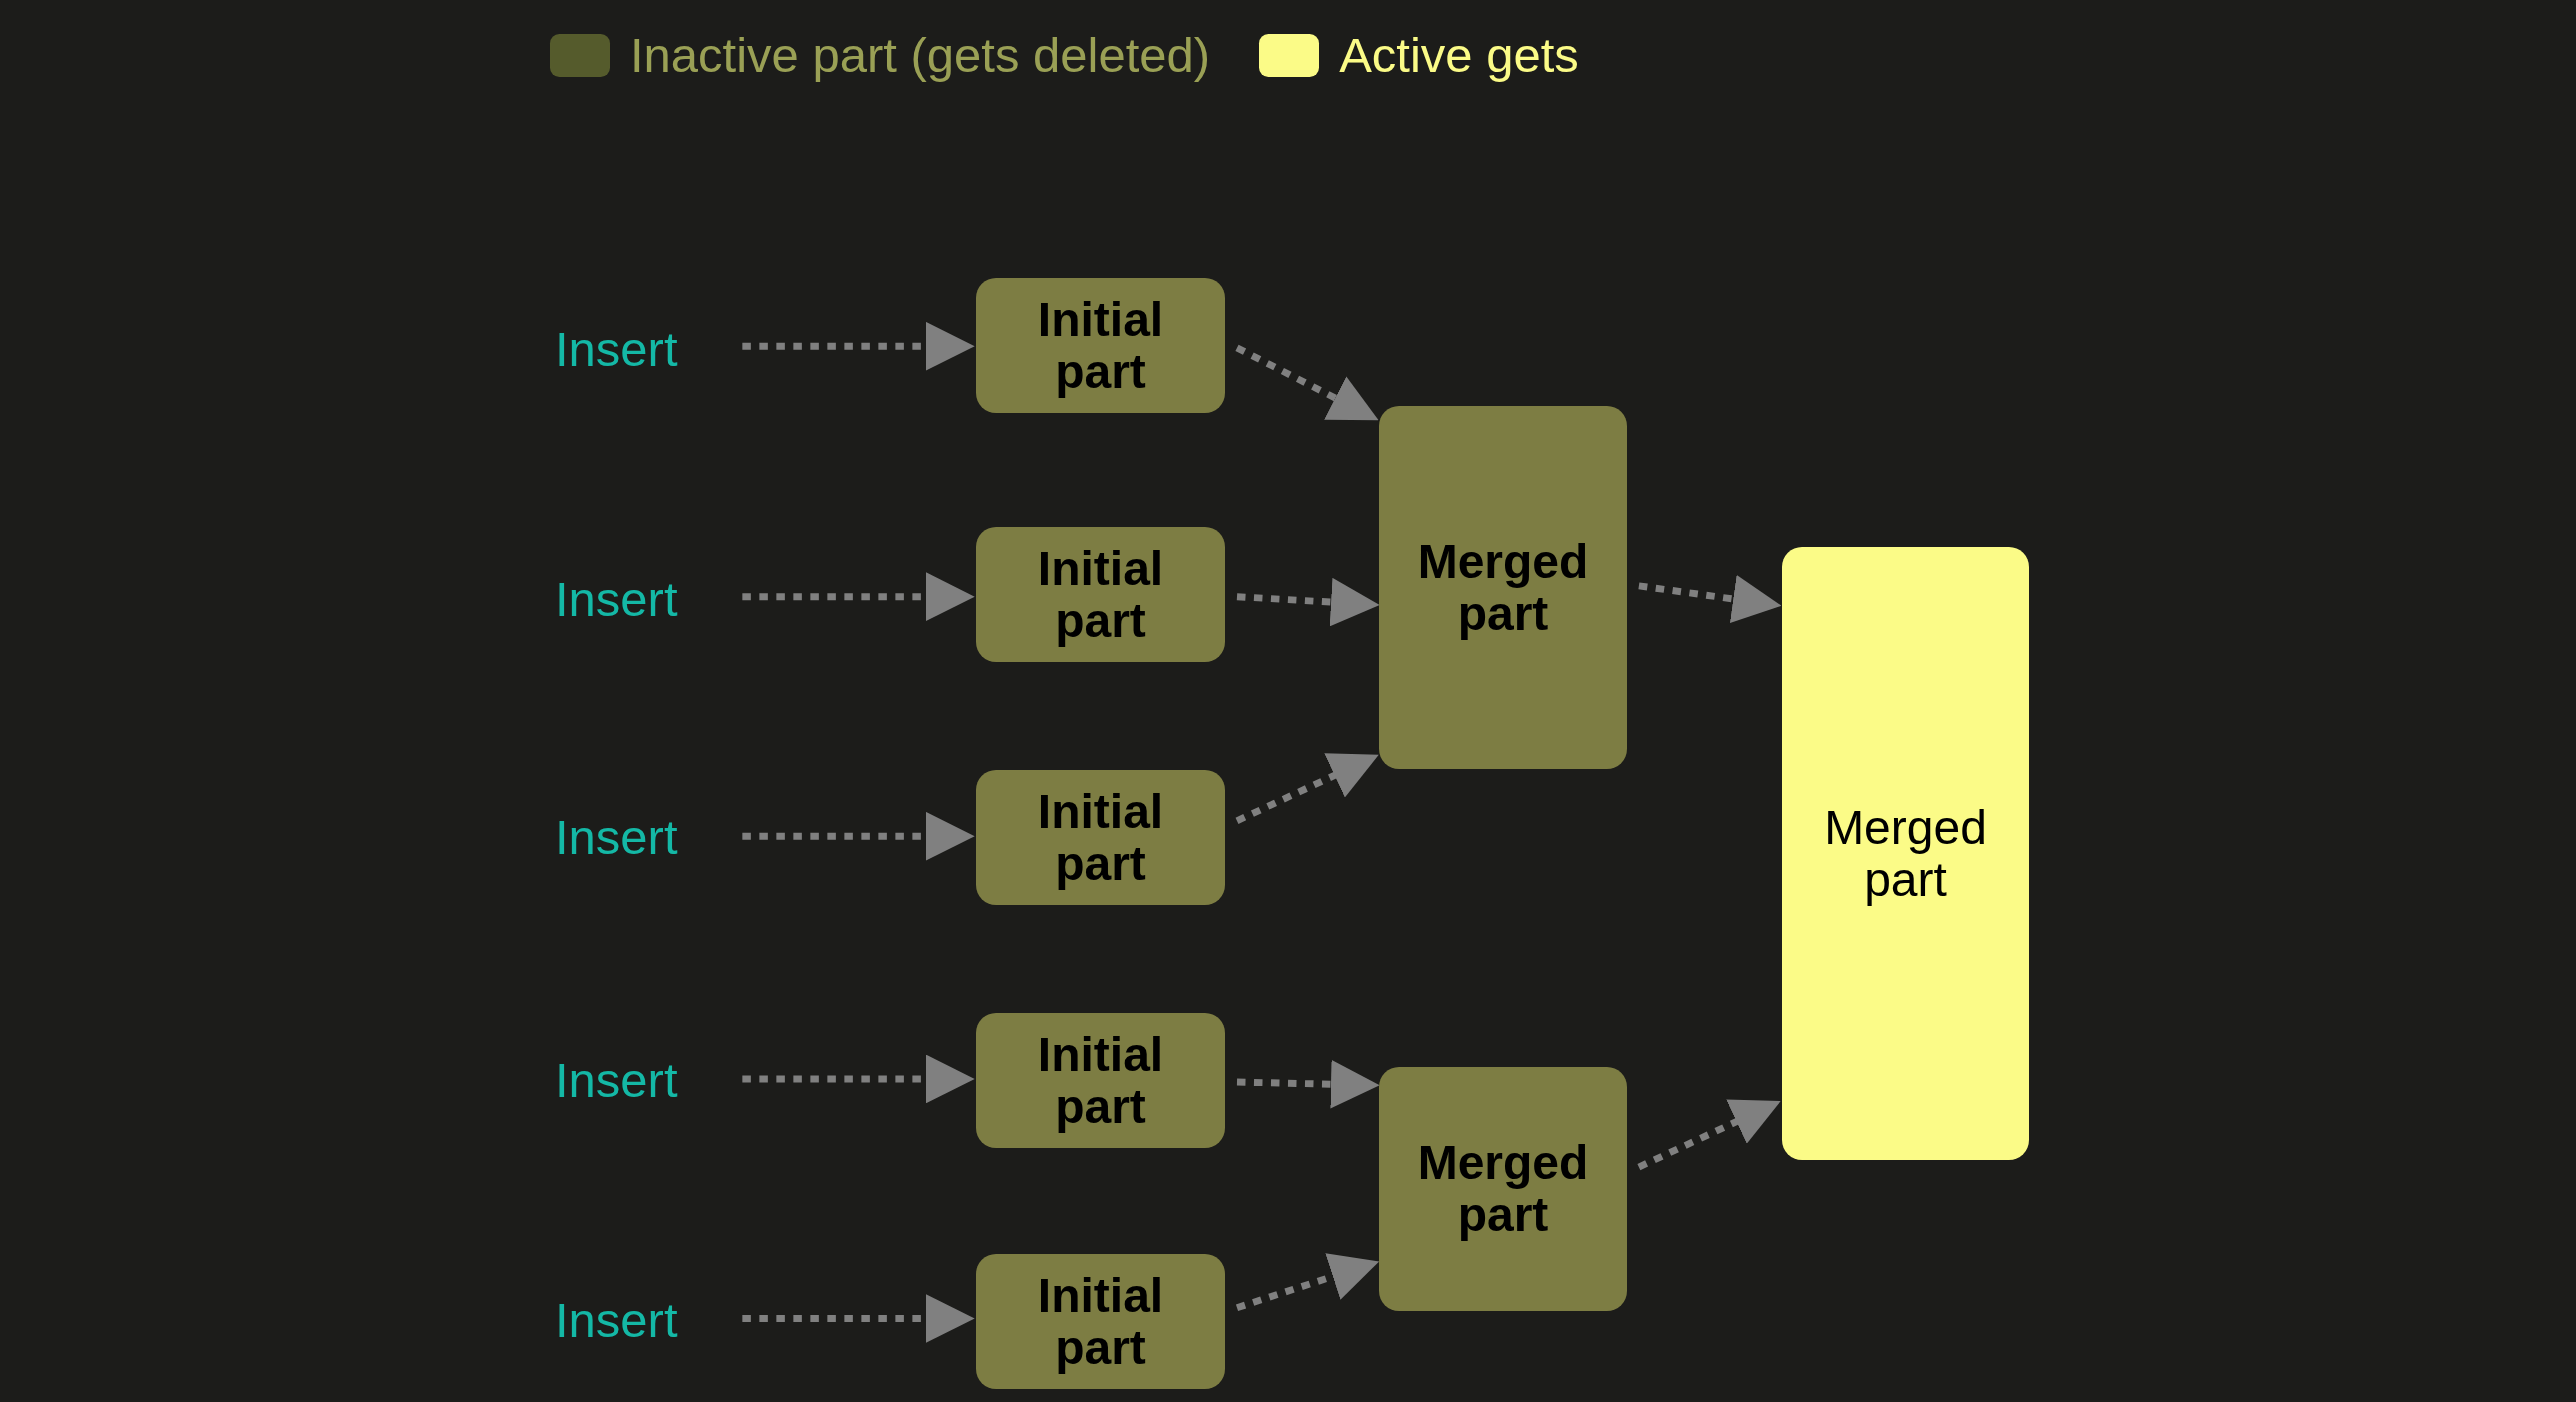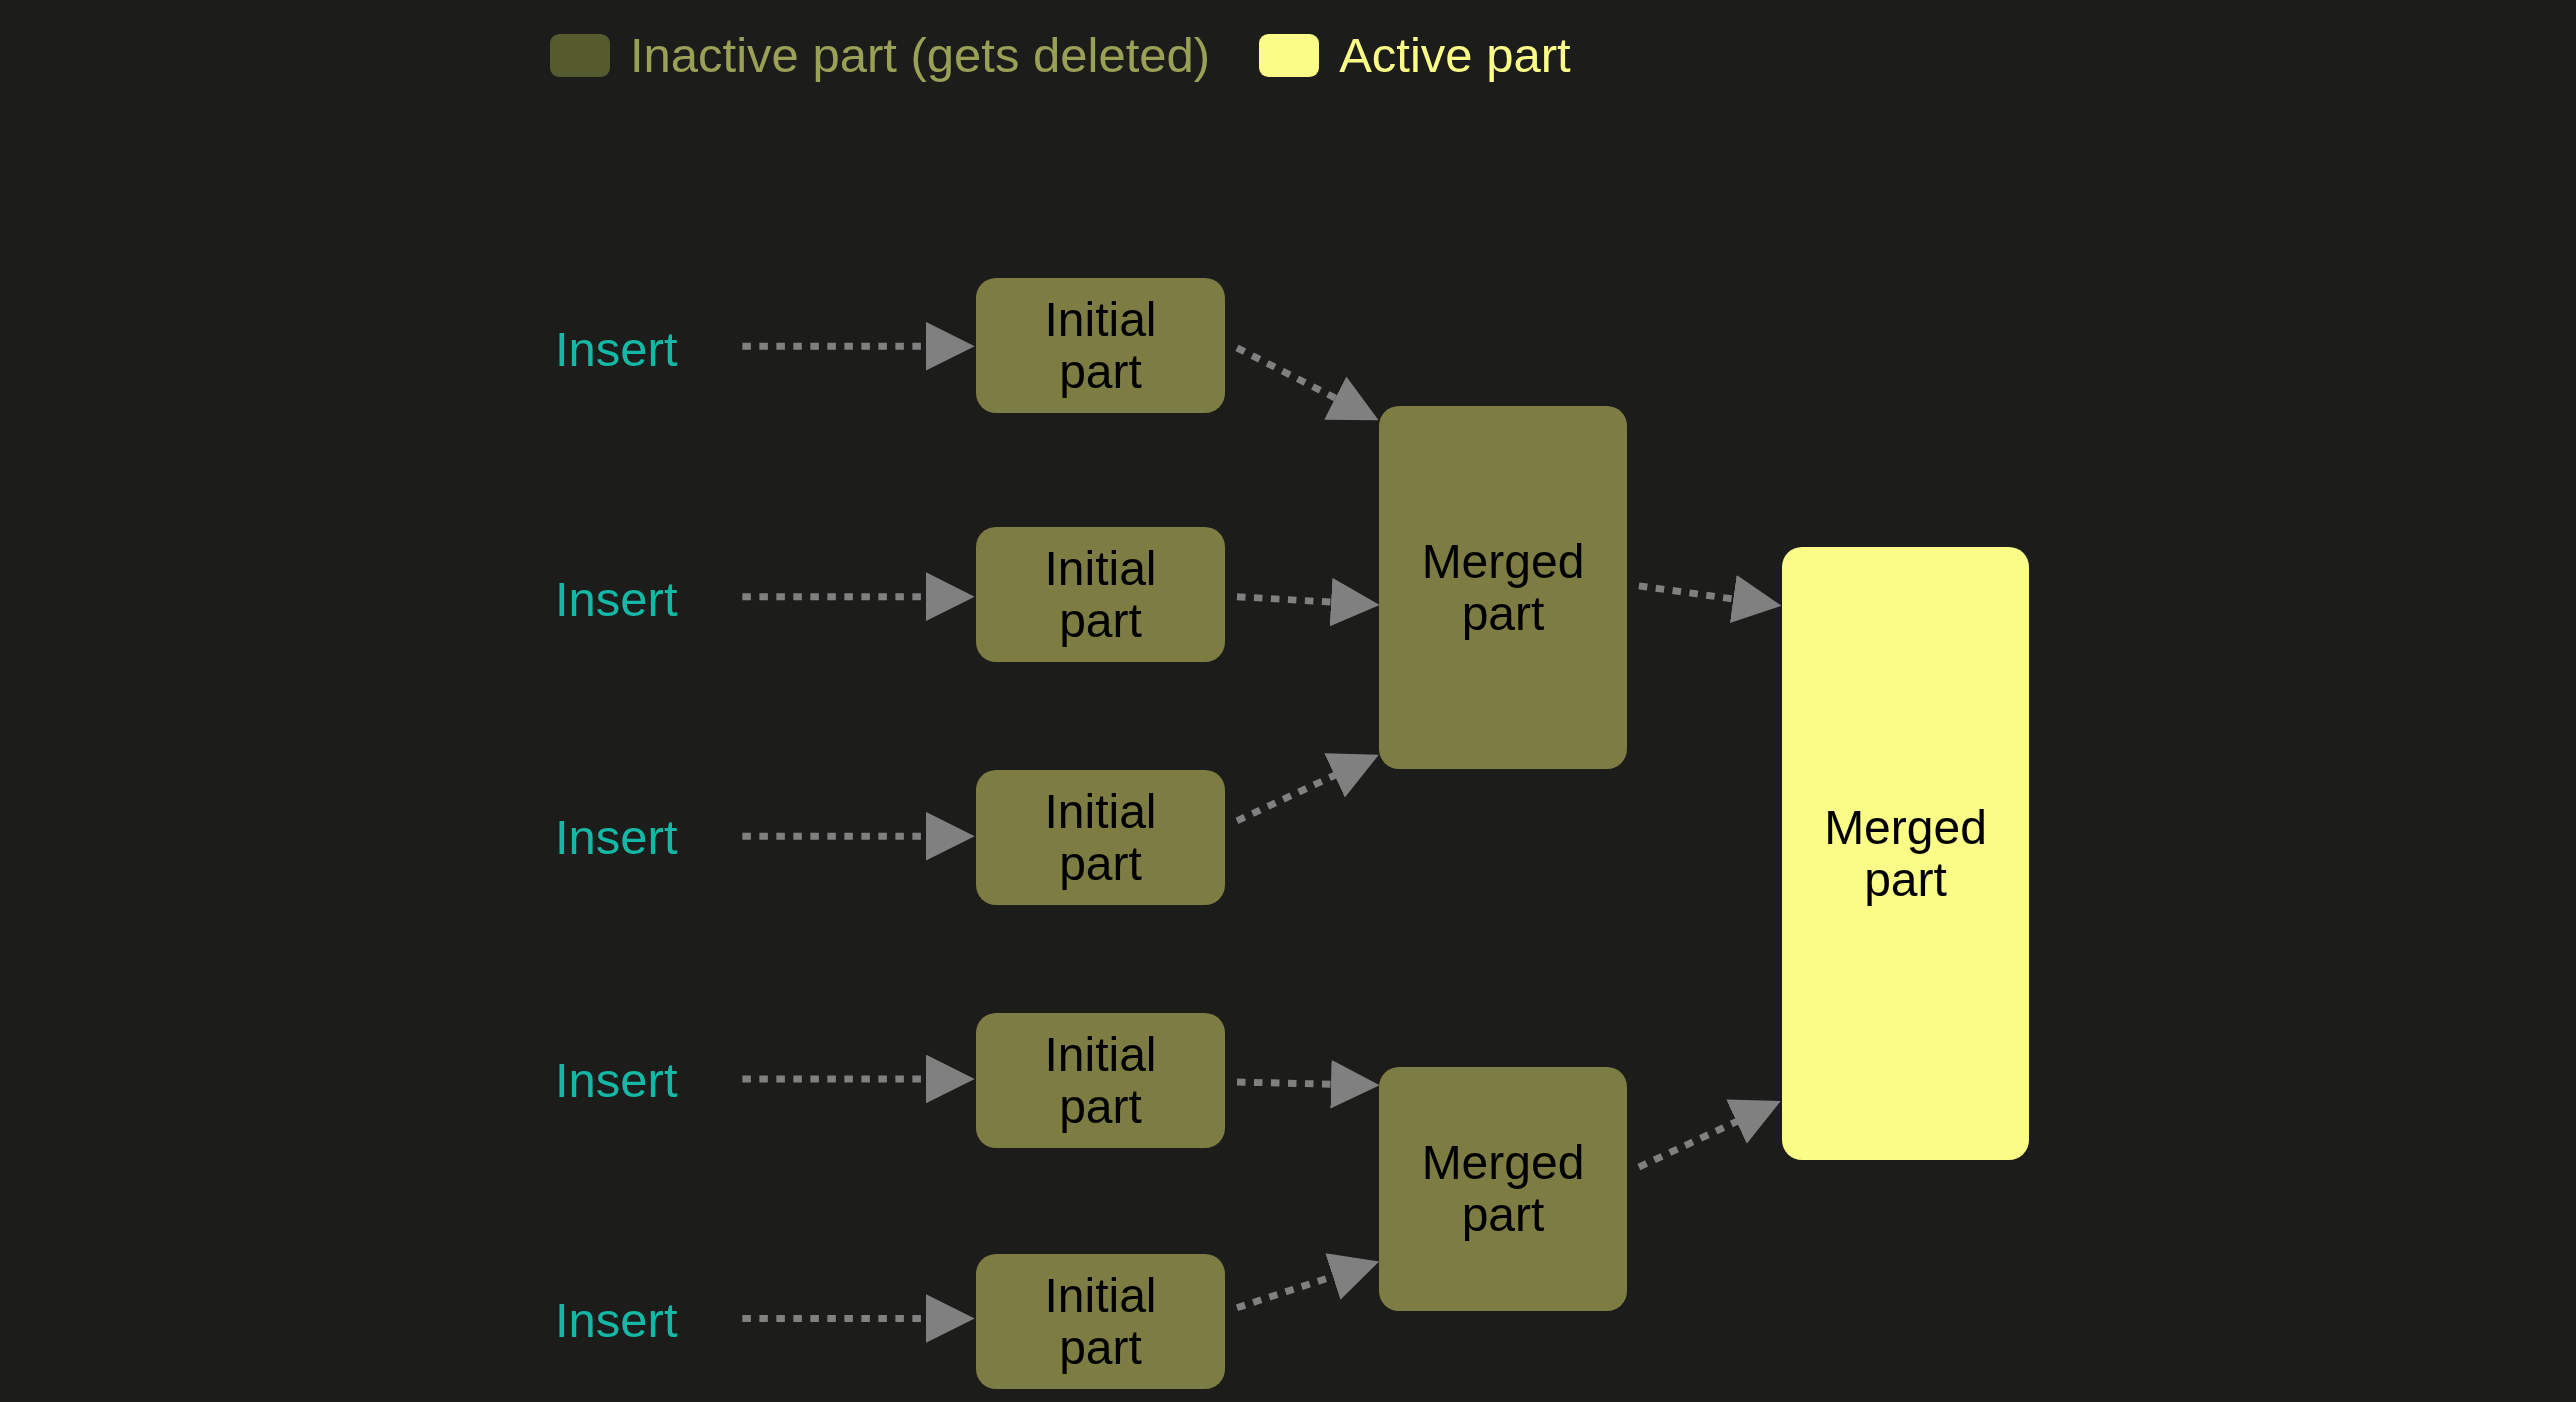--- a/index.html
+++ b/index.html
@@ -55,21 +55,21 @@
     box-sizing: border-box;
     display: flex;
     align-items: center;
     justify-content: center;
     text-align: center;
     color: #000000;
     font-size: 48px;
     line-height: 1.08;
     border-radius: 20px;
   }
-  .node.inactive { background: #7d7d43; }
+  .node.inactive { background: #7d7d43; font-weight: bold; }
   .node.active   { background: #fbfb87; }
   .node .node-label { display: block; }
 
   
   .insert-label {
     position: absolute;
     color: #14b8a6;
     font-size: 49px;
     line-height: 1;
     white-space: nowrap;
@@ -89,21 +89,21 @@
 
 <div id="canvas">
 
   <div class="legend">
     <div class="legend-item">
       <span class="legend-swatch inactive"></span>
       <span class="legend-label inactive">Inactive part (gets deleted)</span>
     </div>
     <div class="legend-item">
       <span class="legend-swatch active"></span>
-      <span class="legend-label active">Active part</span>
+      <span class="legend-label active">Active gets</span>
     </div>
   </div>
 
   <svg id="edges" viewBox="0 0 3332 1814" xmlns="http://www.w3.org/2000/svg">
     <defs>
       <marker id="arrowhead" markerWidth="7" markerHeight="7" refX="5.6" refY="3.5" orient="auto" markerUnits="strokeWidth">
         <path d="M0,0 L7,3.5 L0,7 Z" fill="#808080"></path>
       </marker>
     </defs>
     <g id="edge-group" stroke="#808080" stroke-width="9" stroke-dasharray="11 11" stroke-linecap="butt" fill="none">

